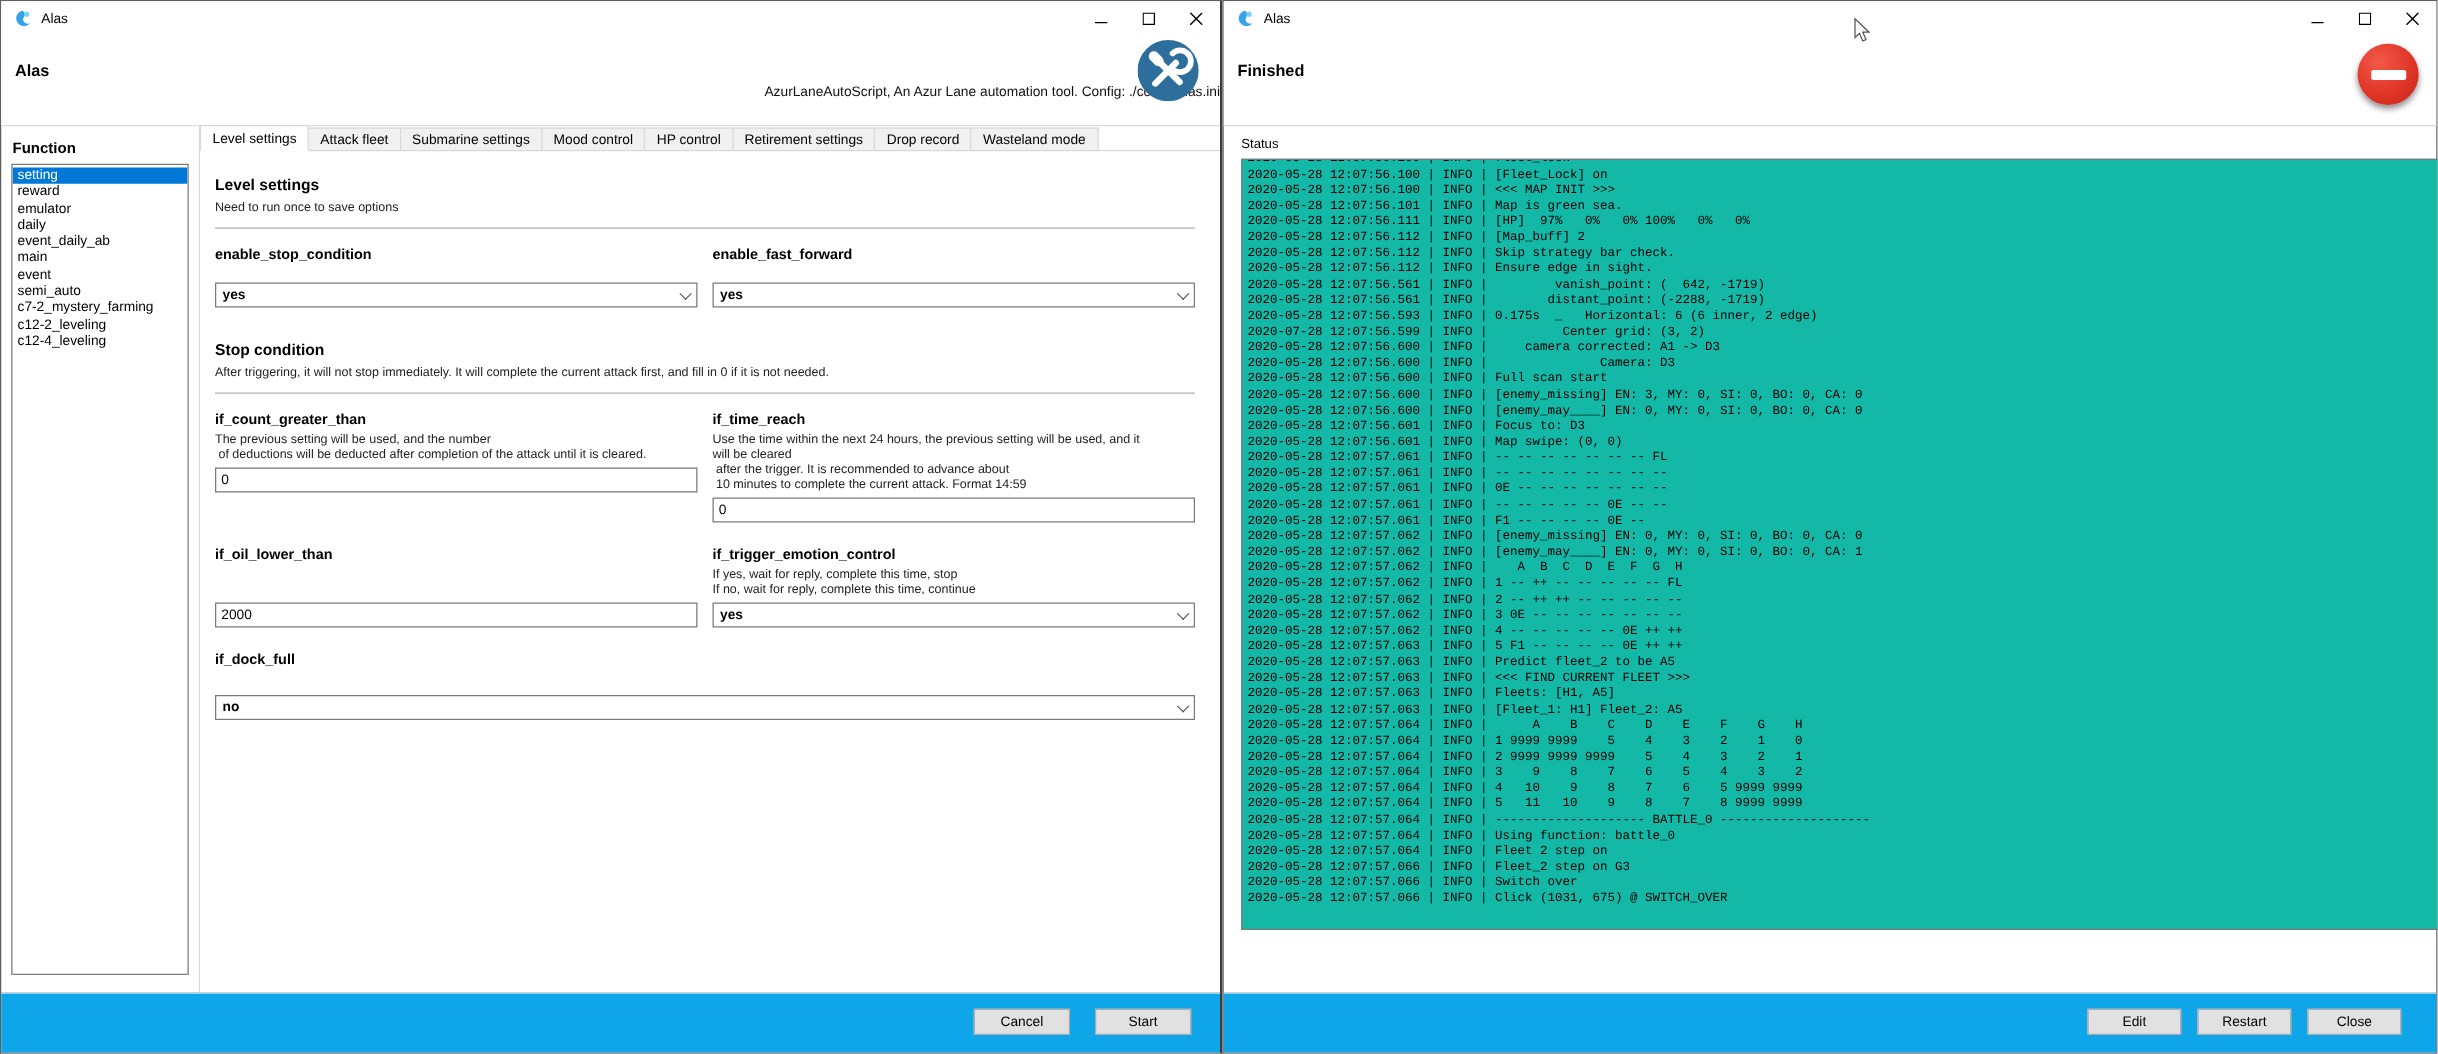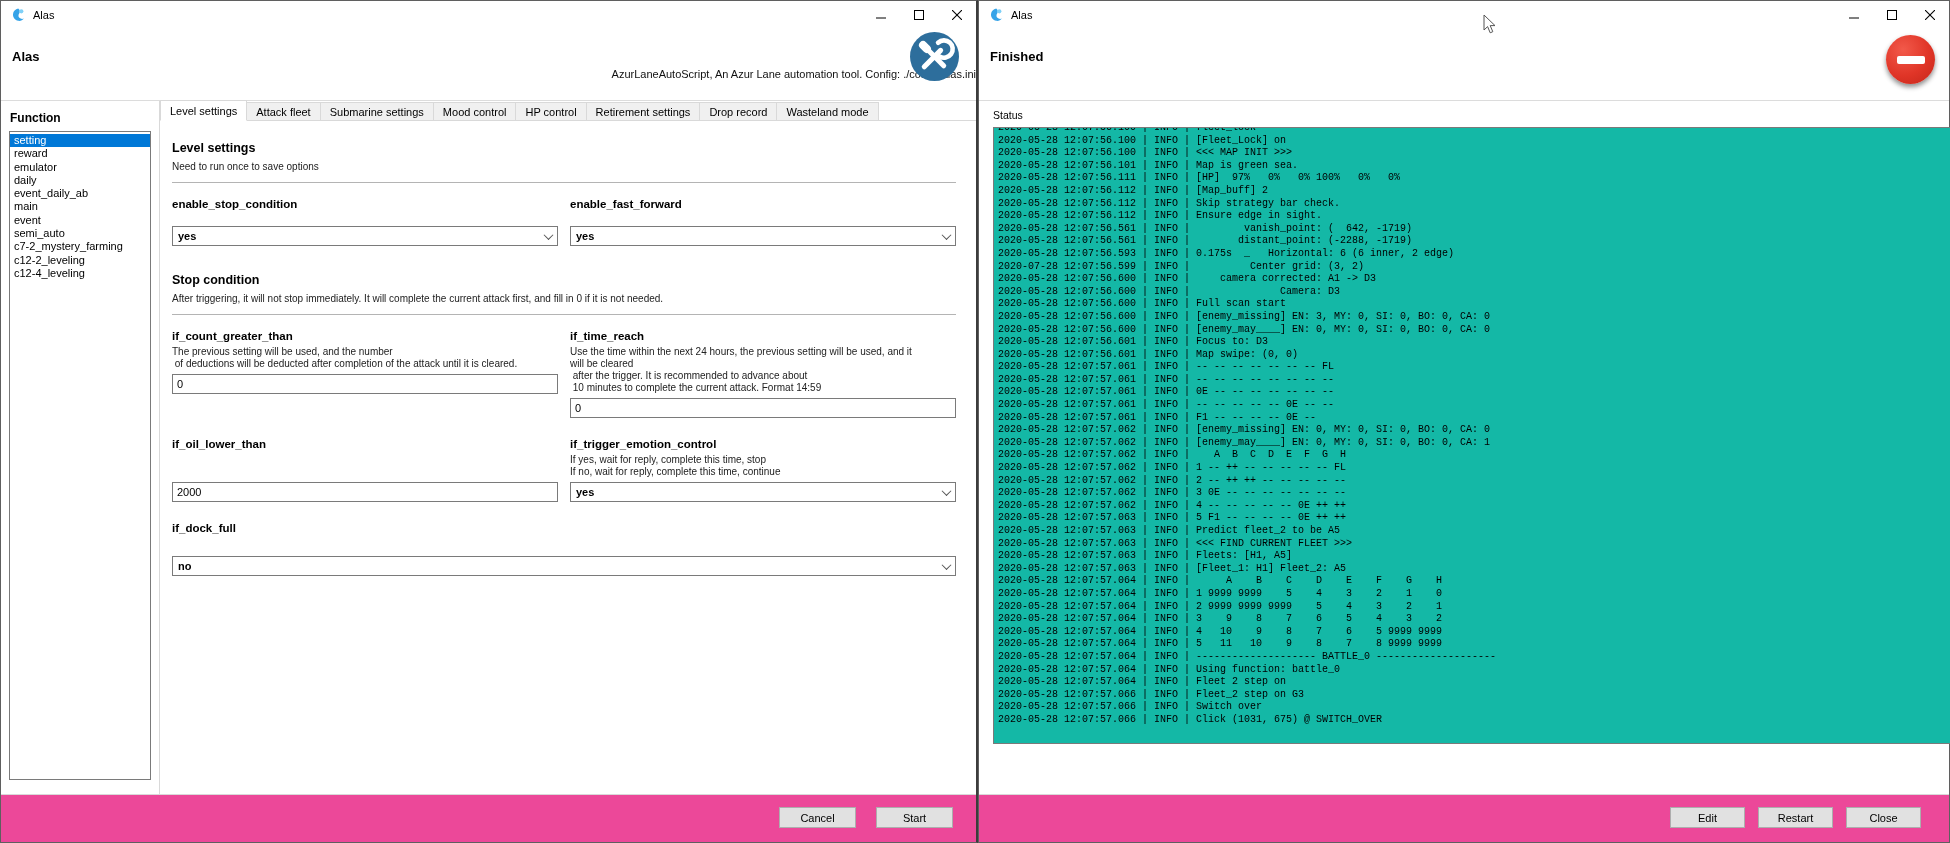--- a/index.html
+++ b/index.html
@@ -52,21 +52,21 @@
   .fdesc { font-size:10px; line-height:12px; margin-top:4px; color:#222; white-space:pre-wrap; }
   .select { margin-top:auto; height:20px; border:1px solid #7a7a7a; background:#fff; display:flex; align-items:center;
             padding:0 5px; font-size:11px;font-weight:bold; }
   .select .chev { margin-left:auto; width:7px; height:7px; border-right:1.4px solid #565656; border-bottom:1.4px solid #565656;
                   transform:rotate(45deg) translate(-1px,-1px); }
   .tinput { margin-top:auto; height:20px; border:1px solid #7a7a7a; background:#fff; font-family:"Liberation Sans",sans-serif;
             font-size:11px; padding:0 4px; width:100%; outline:none; }
   .mt16 { margin-top:16px; } .mt27 { margin-top:27px; } .mt20 { margin-top:20px; }
   .gap4 { margin-top:4px; } .gap22 { margin-top:22px; }
 
-  .footer { flex:0 0 48px; border-top:1px solid #d9d9d9; display:flex; align-items:flex-start; justify-content:flex-end; padding-top:12px; background:#ec4899; }
+  .footer { flex:0 0 48px; border-top:1px solid #d9d9d9; display:flex; align-items:flex-start; justify-content:flex-end; padding-top:12px; background:#0ea5e9; }
   .btn { height:21px; min-width:77px; background:#e1e1e1; border:1px solid #adadad; font-family:"Liberation Sans",sans-serif;
          font-size:11px; color:#000; padding:0 10px; }
   .footer-left  { padding-right:23px; } .footer-left .btn { margin-left:20px; }
   .footer-right { padding-right:28px; } .footer-right .btn { margin-left:13px; min-width:75px; }
 
   
   .status-area { flex:1 1 auto; padding:8px 0 0 14px; min-height:0; }
   .status-label { font-size:10.5px; margin-bottom:6px; }
   .logbox { position:relative; width:1012px; height:617px; border:1px solid #7a7a7a; background:#14b8a6; overflow:hidden; }
   .log-clip { position:absolute; left:4px; top:0; right:18px; bottom:0; overflow:hidden; }

